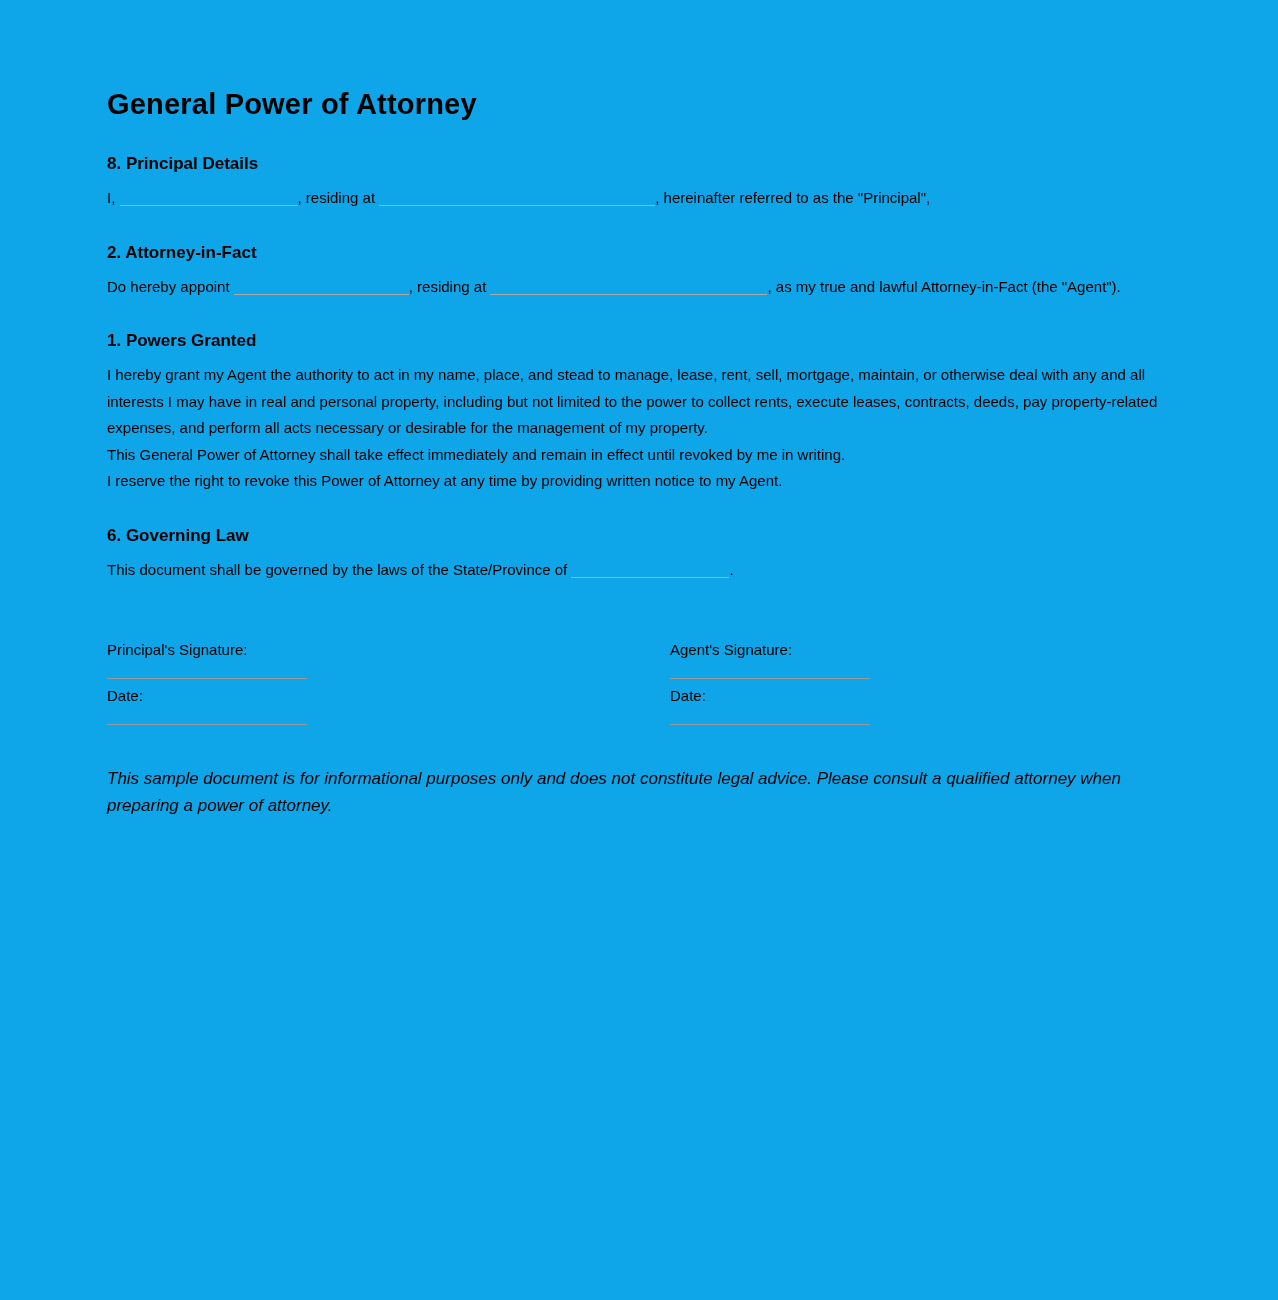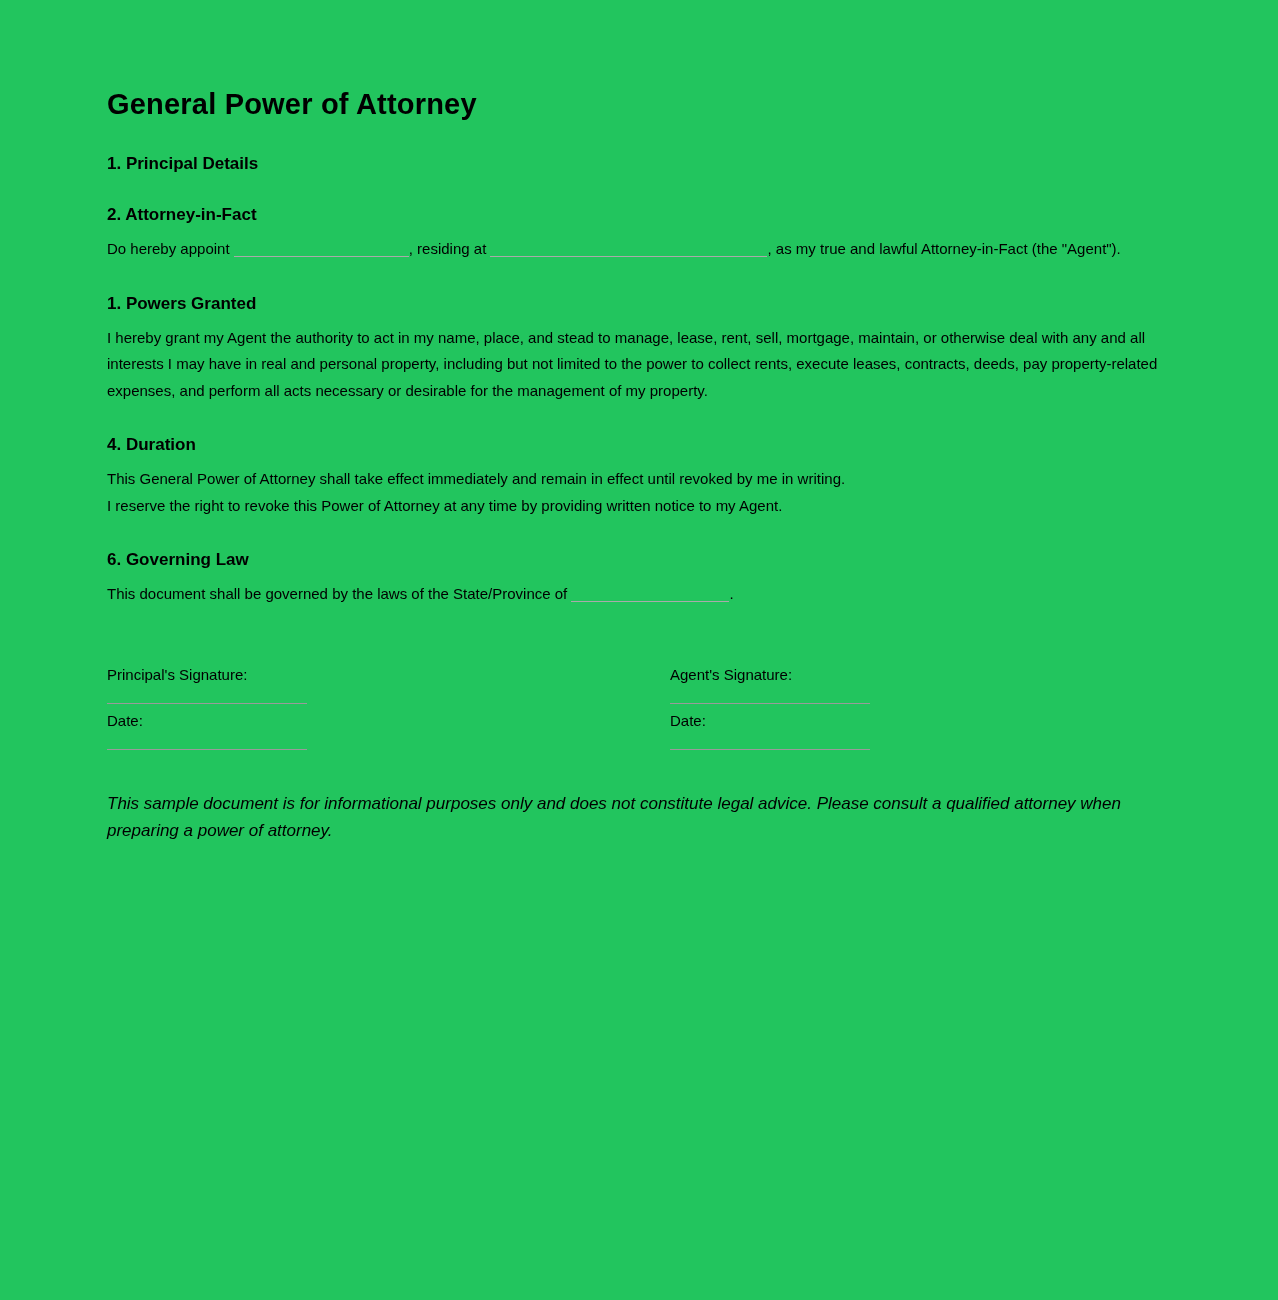--- a/index.html
+++ b/index.html
@@ -5,21 +5,21 @@
   html, body {
     margin: 0;
     padding: 0;
     background: #ffffff;
   }
   .page {
     width: 1278px;
     height: 1300px;
     box-sizing: border-box;
     padding: 86px 107px 0 107px;
-    background: #22c55e;
+    background: #0ea5e9;
     color: #000000;
     font-family: "Liberation Sans", "DejaVu Sans", sans-serif;
     font-size: 15px;
     overflow: hidden;
   }
   .doc-title {
     font-size: 29px;
     font-weight: bold;
     line-height: 37px;
     margin: 0 0 14px 0;
@@ -71,33 +71,37 @@
     margin-top: 40px;
   }
 </style>
 </head>
 <body>
 
 <div class="page">
 
   <h1 class="doc-title"><span>General Power of Attorney</span><br></h1>
 
-  <h2 class="section-heading">1. Principal Details</h2>
+  <h2 class="section-heading">8. Principal Details</h2>
+  <p class="body-text">
+    <span>I,</span>
+    <span class="blank w178"></span><span>, residing at</span>
+    <span class="blank w276"></span><span>, hereinafter referred to as the "Principal",</span>
+  </p>
 
   <h2 class="section-heading">2. Attorney-in-Fact</h2>
   <p class="body-text">
     <span>Do hereby appoint</span>
     <span class="blank w175"></span><span>, residing at</span>
     <span class="blank w277"></span><span>, as my true and lawful Attorney-in-Fact (the "Agent").</span>
   </p>
 
   <h2 class="section-heading">1. Powers Granted</h2>
   <p class="body-text">I hereby grant my Agent the authority to act in my name, place, and stead to manage, lease, rent, sell, mortgage, maintain, or otherwise deal with any and all interests I may have in real and personal property, including but not limited to the power to collect rents, execute leases, contracts, deeds, pay property-related expenses, and perform all acts necessary or desirable for the management of my property.</p>
 
-  <h2 class="section-heading">4. Duration</h2>
   <p class="body-text">This General Power of Attorney shall take effect immediately and remain in effect until revoked by me in writing.</p>
 
   <p class="body-text">I reserve the right to revoke this Power of Attorney at any time by providing written notice to my Agent.</p>
 
   <h2 class="section-heading">6. Governing Law</h2>
   <p class="body-text">
     <span>This document shall be governed by the laws of the State/Province of</span>
     <span class="blank w158"></span><span>.</span>
   </p>
 

